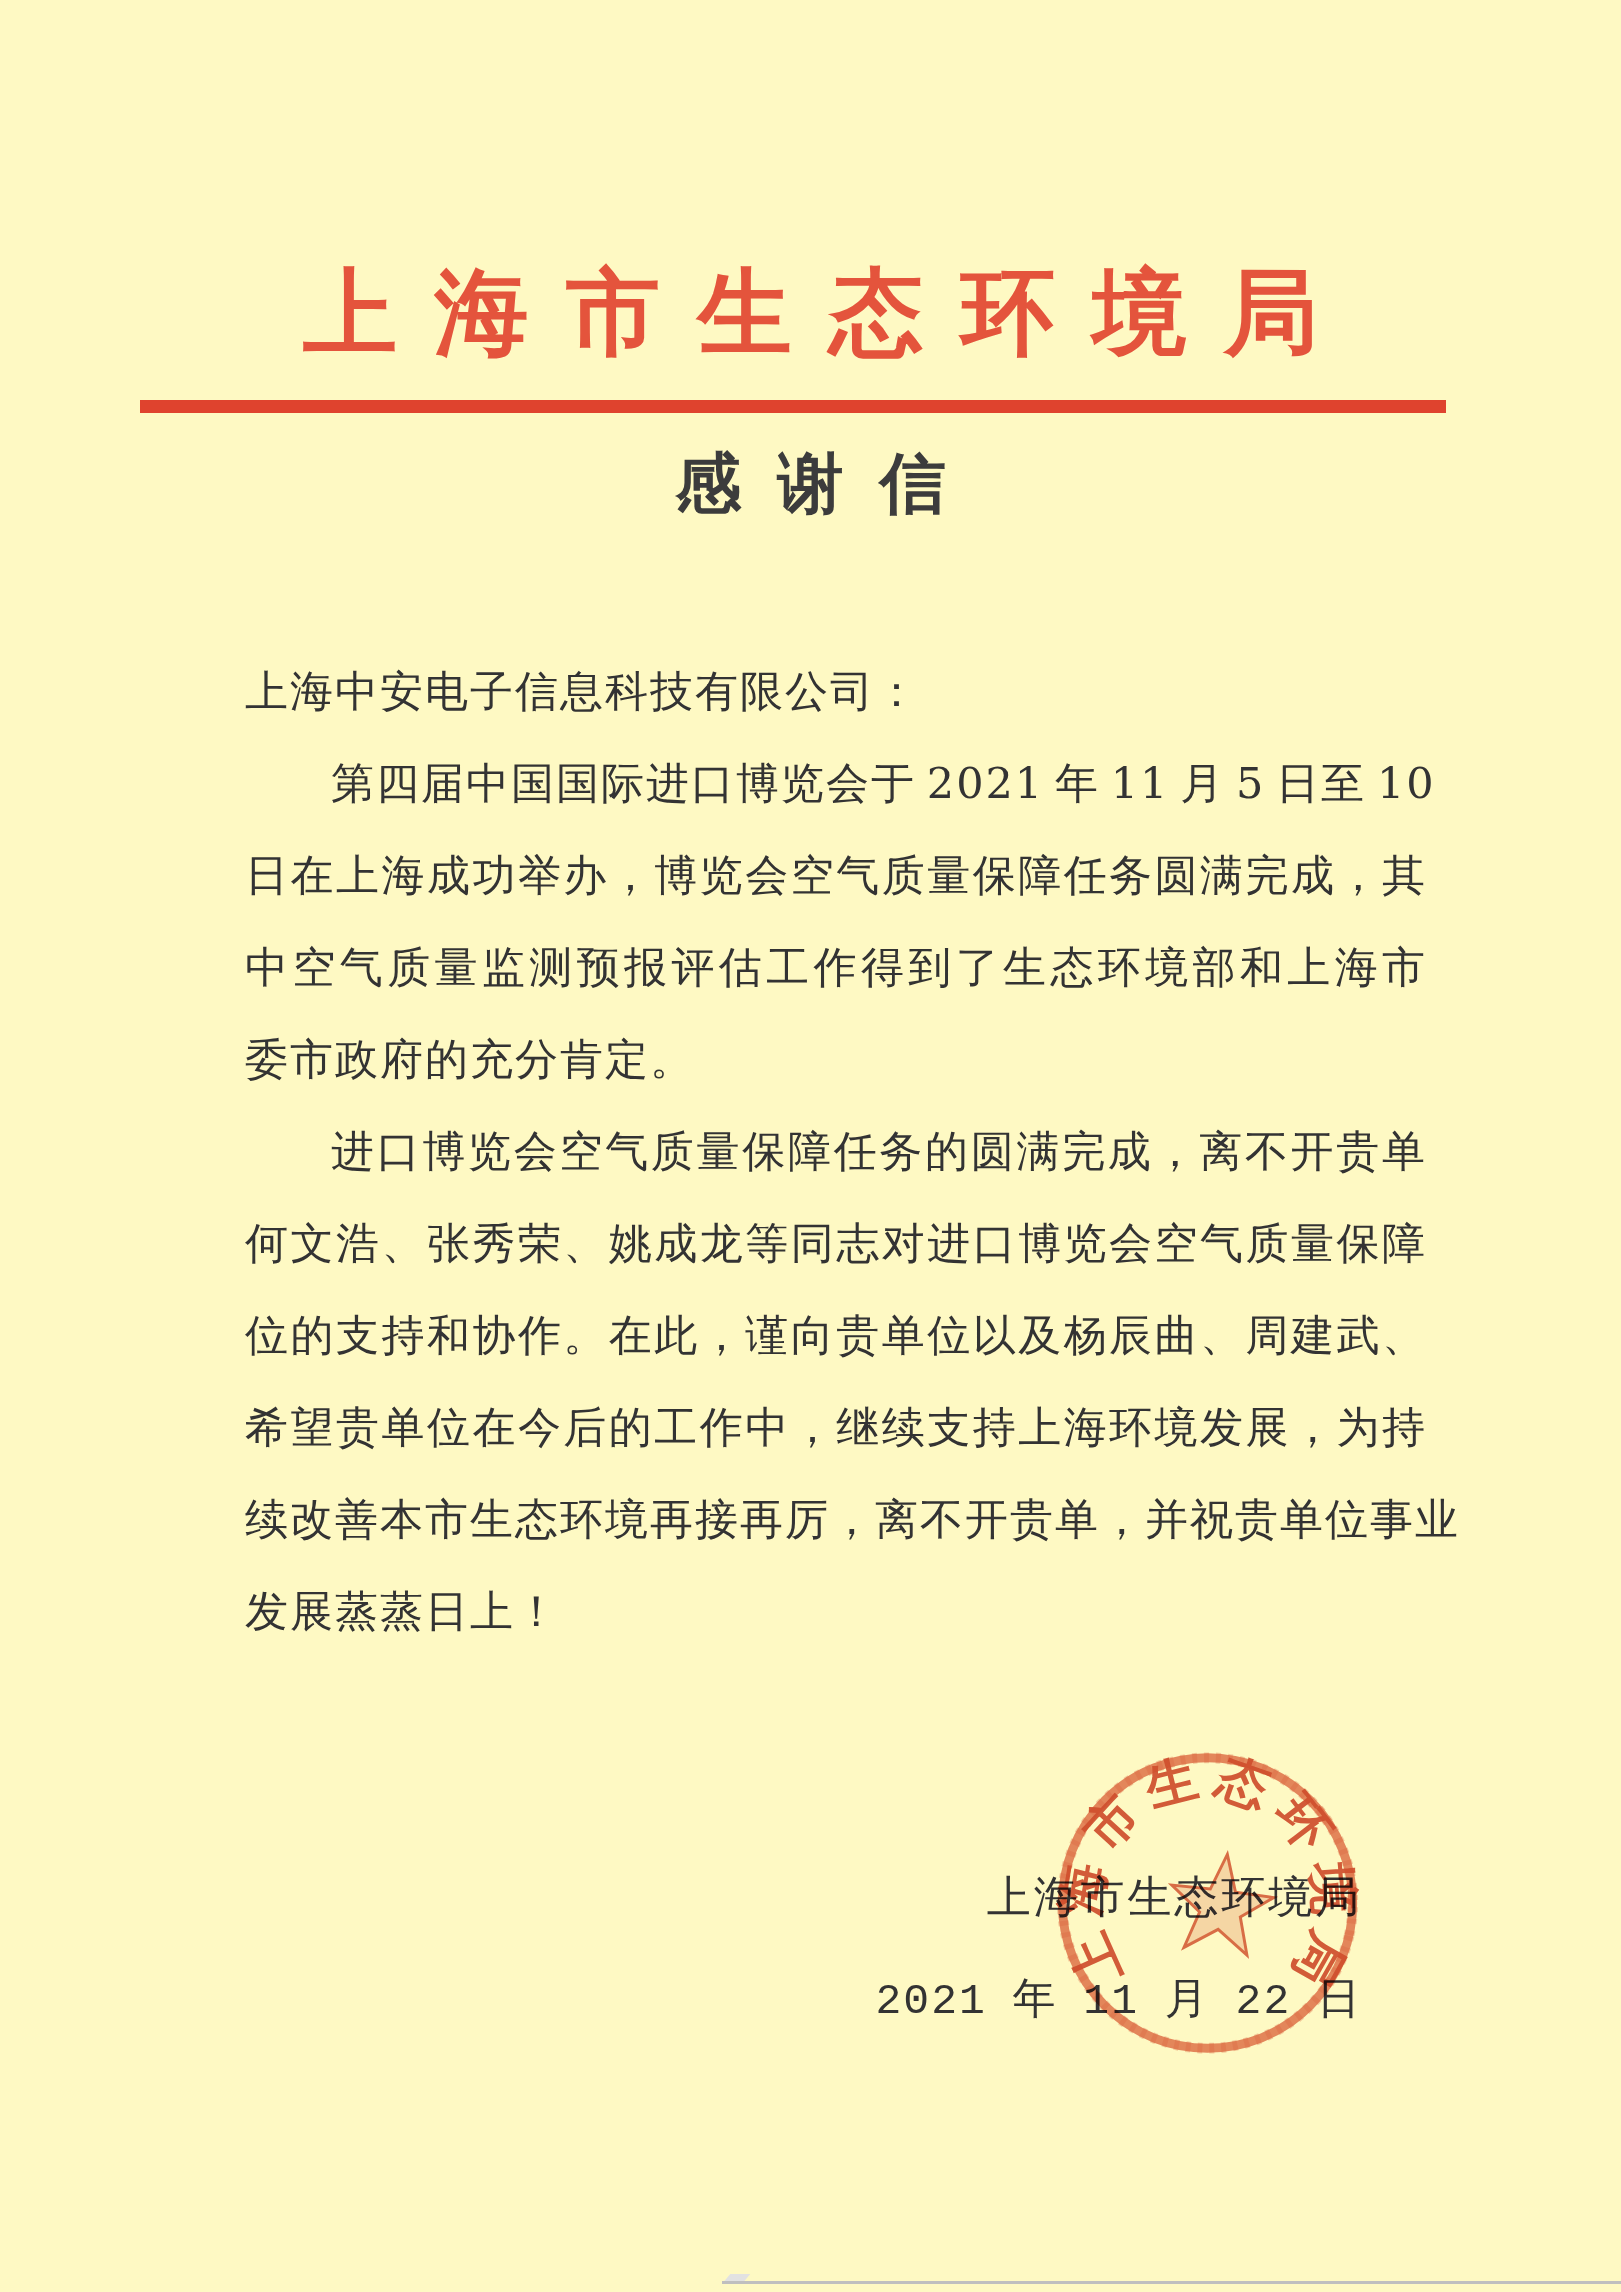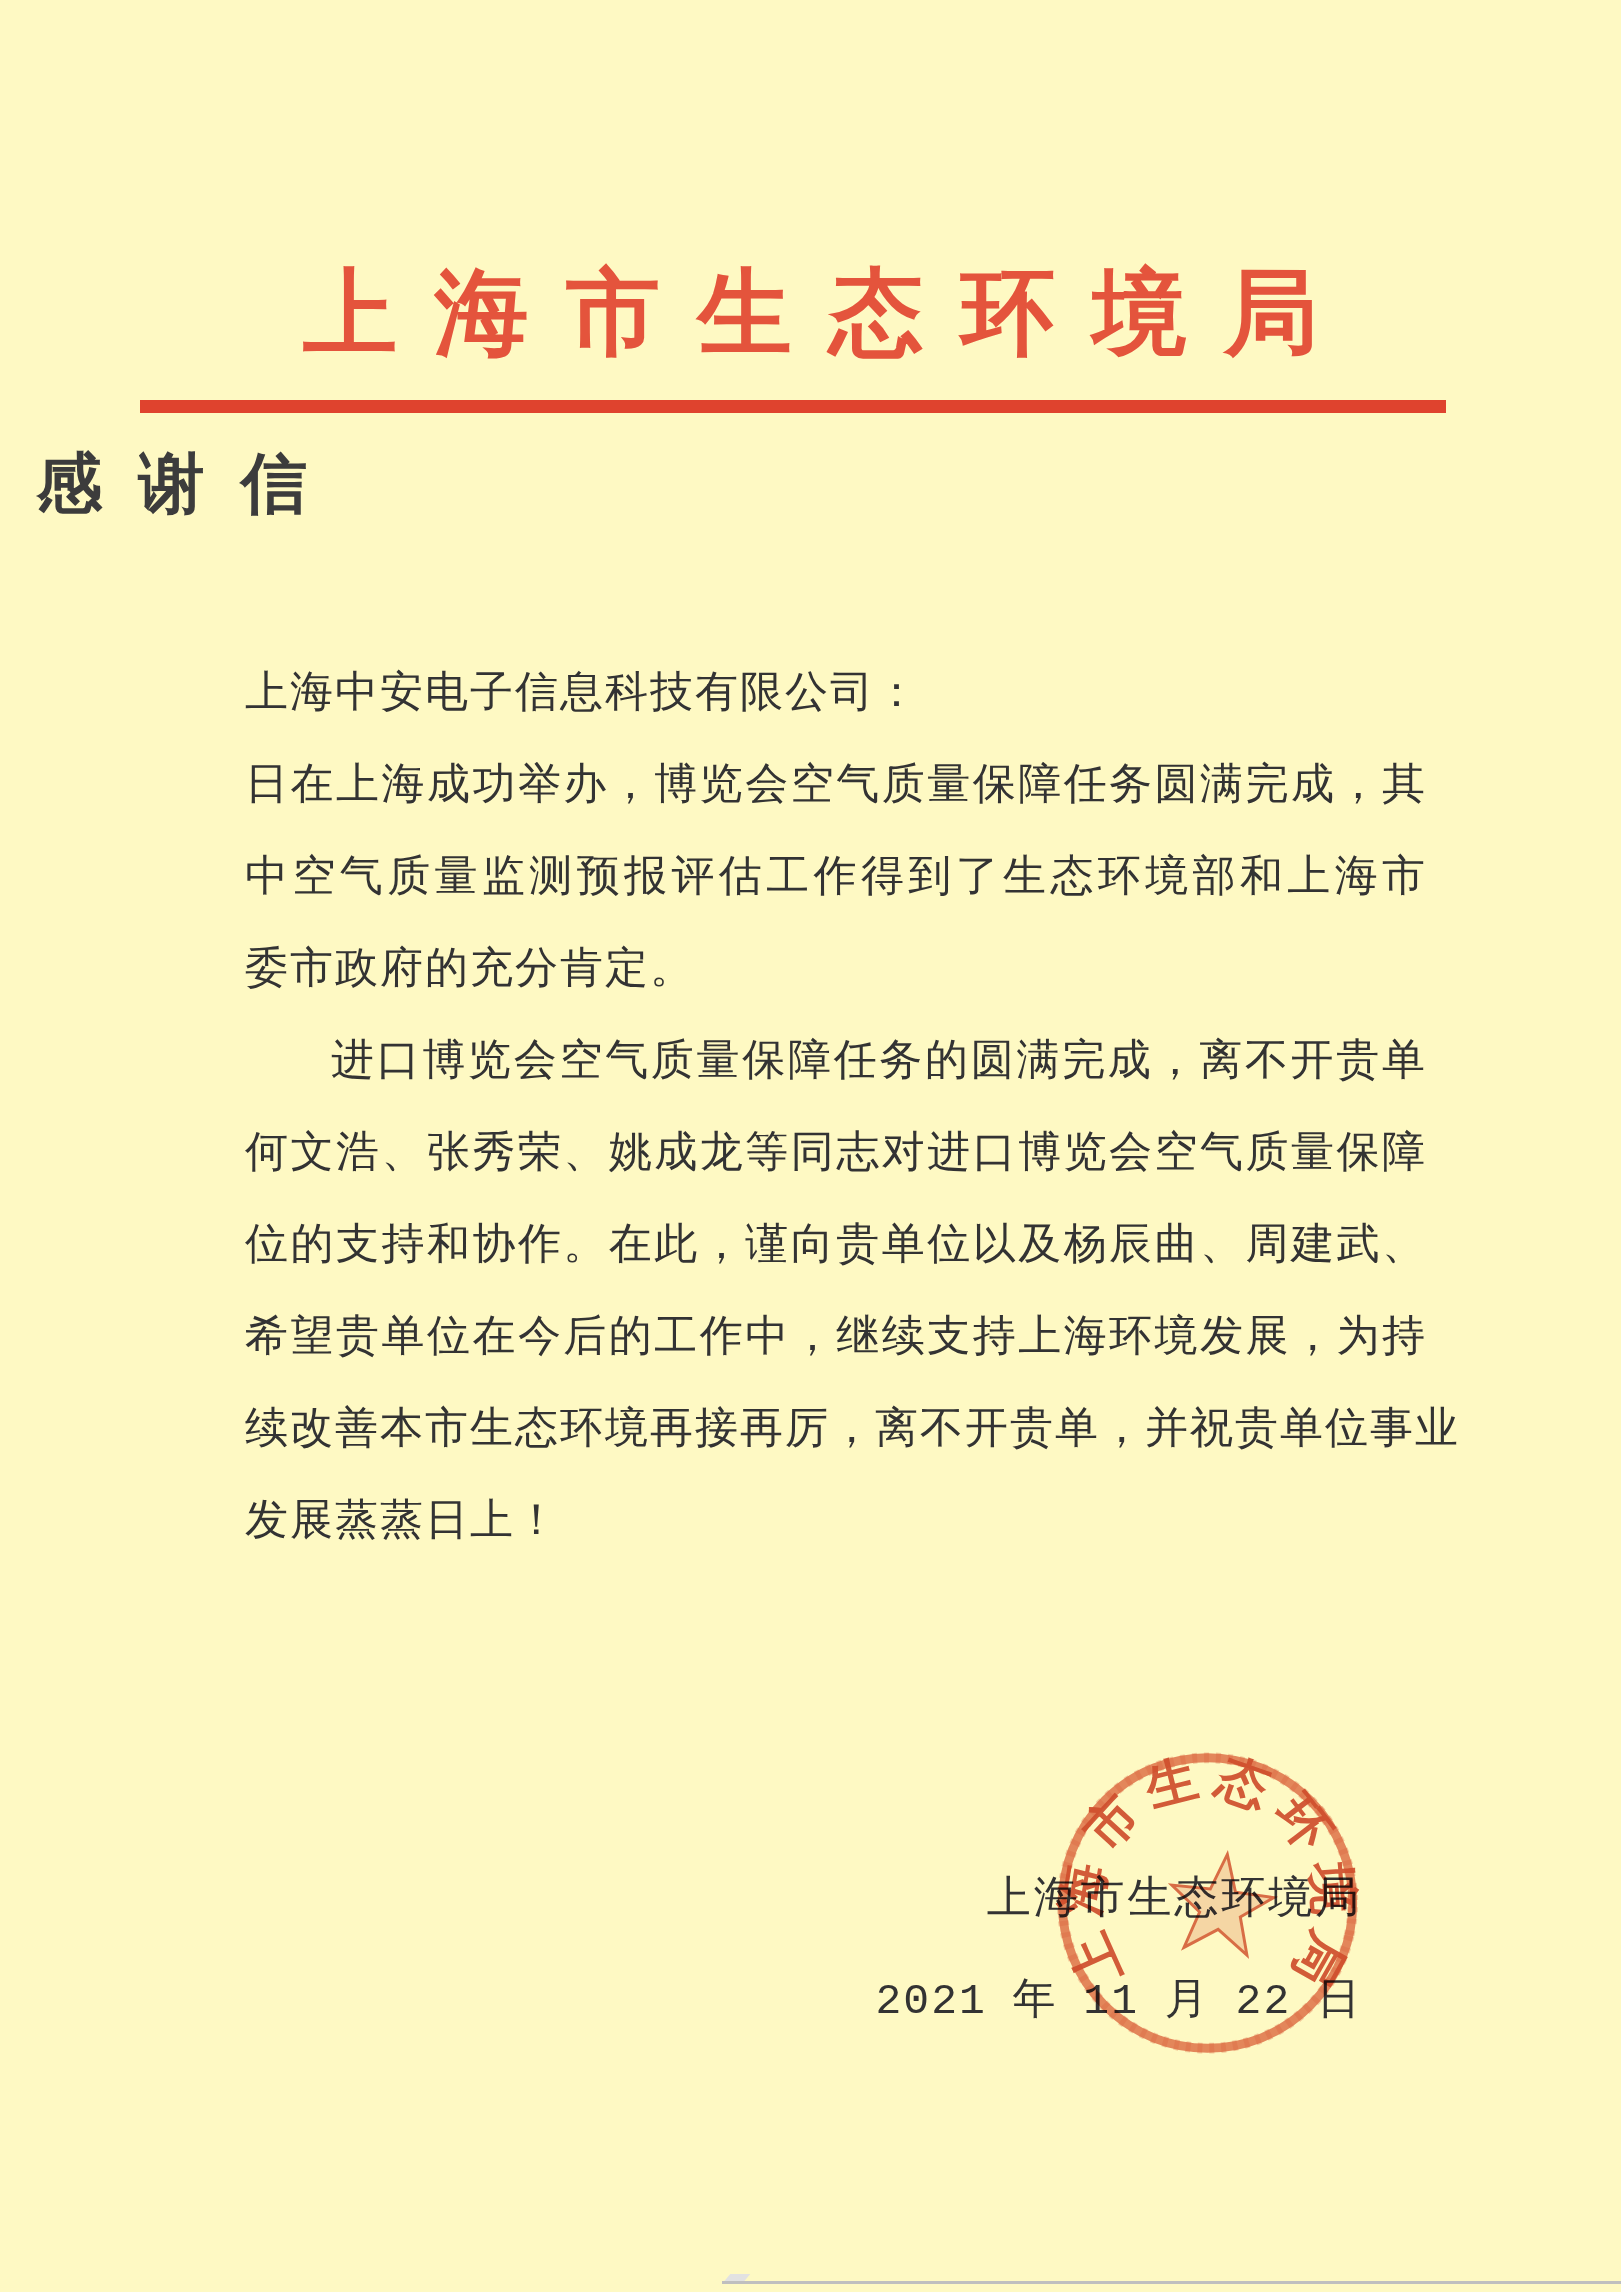--- a/index.html
+++ b/index.html
@@ -27,20 +27,21 @@
   .rule{
     position:absolute;
     left:140px;top:400px;
     width:1306px;height:12.7px;
     background:#df432e;
   }
   
   .doc-title{
     position:absolute;
     left:0;right:0;top:449px;
+    text-align:center;
     font-size:66px;
     font-weight:bold;
     color:#3c3c3c;
     letter-spacing:0.55em;
     padding-left:0.55em;
     line-height:1.05;
     white-space:nowrap;
   }
   
   .body-block{
@@ -126,20 +127,21 @@
 <div class="page">
 
   <div class="org-title">上海市生态环境局</div>
 
   <div class="rule"></div>
 
   <div class="doc-title">感谢信</div>
 
   <div class="body-block">
     <div class="line salutation">上海中安电子信息科技有限公司：</div>
+    <div class="line indent">第四届中国国际进口博览会于 2021 年 11 月 5 日至 10</div>
     <div class="line">日在上海成功举办，博览会空气质量保障任务圆满完成，其</div>
     <div class="line">中空气质量监测预报评估工作得到了生态环境部和上海市</div>
     <div class="line end">委市政府的充分肯定。</div>
     <div class="line indent">进口博览会空气质量保障任务的圆满完成，离不开贵单</div>
     <div class="line">何文浩、张秀荣、姚成龙等同志对进口博览会空气质量保障</div>
     <div class="line">位的支持和协作。在此，谨向贵单位以及杨辰曲、周建武、</div>
     <div class="line">希望贵单位在今后的工作中，继续支持上海环境发展，为持</div>
     <div class="line">续改善本市生态环境再接再厉，离不开贵单，并祝贵单位事业</div>
     <div class="line end">发展蒸蒸日上！</div>
   </div>

